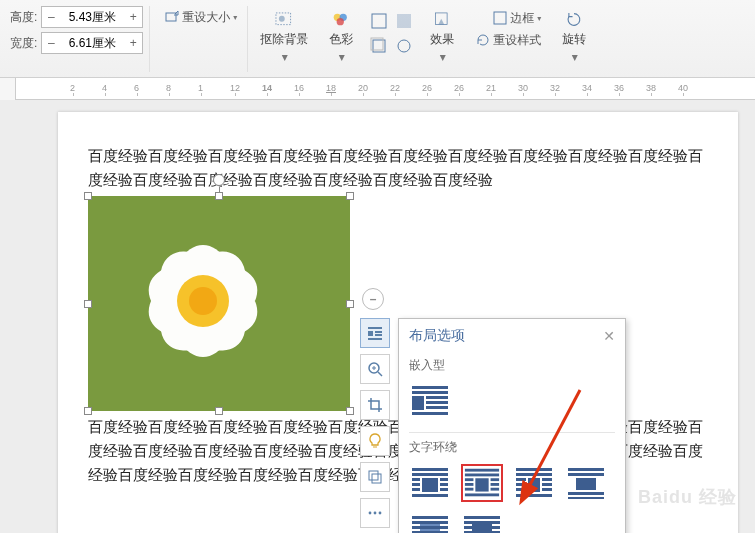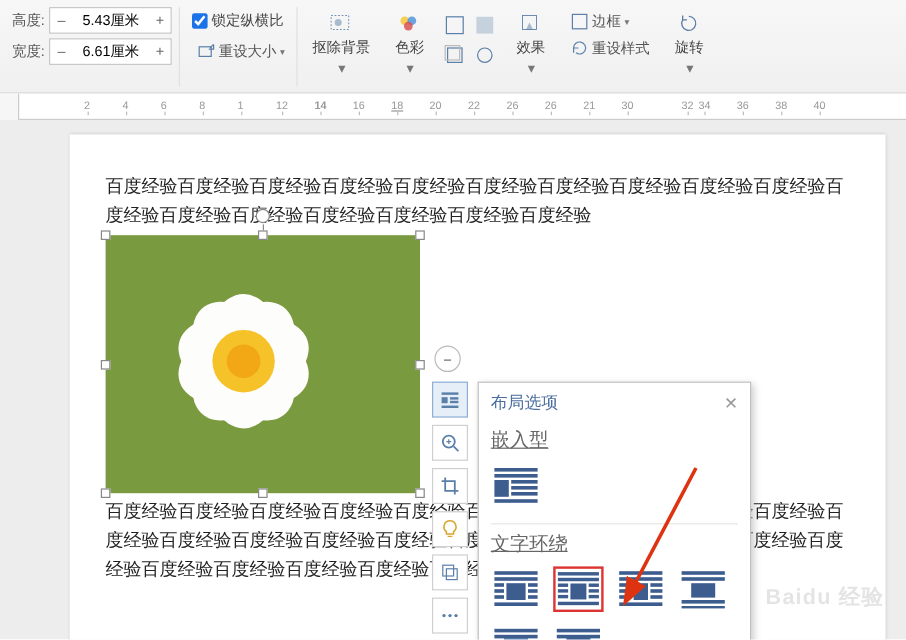--- a/index.html
+++ b/index.html
@@ -17,21 +17,21 @@
   .chk input { accent-color: #1a73e8; }
   .iconbtn { display: flex; align-items: center; gap: 2px; height: 22px; padding: 0 4px; color: #555; cursor: pointer; }
   .iconbtn svg { width: 16px; height: 16px; }
   .big-btn { display: flex; flex-direction: column; align-items: center; justify-content: center; gap: 2px; padding: 4px 8px; height: 62px; cursor: pointer; color: #444; }
   .big-btn svg { width: 26px; height: 26px; }
   .big-btn span { font-size: 12px; }
   .caret { font-size: 8px; color: #777; margin-left: 1px; }
   .grid-icons { display: grid; grid-template-columns: repeat(2, 22px); grid-auto-rows: 22px; gap: 3px; padding: 4px 2px; }
   .grid-icons div { display:flex; align-items:center; justify-content:center; }
   .grid-icons svg { width: 18px; height: 18px; }
-  .small-stack { display:flex; flex-direction:column; gap:2px; padding:2px 4px 0; }
+  .small-stack { display:flex; flex-direction:column; gap:2px; padding:2px 4px 0;align-items:flex-end; }
   .small-stack .iconbtn { height: 20px; }
 
   
   .ruler-area { height: 22px; position: relative; background: #fff; border-bottom: 1px solid #ccc; }
   .ruler-v { position:absolute; left:0; top:0; width:16px; height:22px; background:#f6f6f6; border-right:1px solid #ccc; }
   .ruler-page { position:absolute; left:70px; top:3px; height:16px; background:#fff; width:660px; }
   .tick { position:absolute; top:2px; font-size:9px; color:#999; }
   .tick::after { content:""; position:absolute; left:50%; bottom:-3px; width:1px; height:3px; background:#bbb; }
 
   
@@ -55,21 +55,21 @@
   .float-tools { position:absolute; left:360px; top:218px; width:34px; display:flex; flex-direction:column; gap:6px; }
   .float-tools .tool { width:30px; height:30px; border:1px solid #cfcfcf; background:#fff; display:flex; align-items:center; justify-content:center; cursor:pointer; color:#5a7fa8; }
   .float-tools .tool.active { background:#e6eef7; border-color:#8fb0d6; }
   .float-tools .tool svg { width:18px; height:18px; }
   .minus-badge { position:absolute; left:362px; top:188px; width:22px; height:22px; border:1px solid #bbb; border-radius:50%; background:#fff; display:flex; align-items:center; justify-content:center; color:#888; font-weight:bold; cursor:pointer;}
 
   
   .popover { position:absolute; left:398px; top:218px; width:228px; background:#fff; border:1px solid #bfbfbf; box-shadow:2px 2px 6px rgba(0,0,0,.2); }
   .pop-head { display:flex; align-items:center; justify-content:space-between; padding:8px 10px; color:#4b6fa0; font-size:14px; }
   .pop-head .close { color:#999; cursor:pointer; font-size:14px; }
-  .pop-sub { padding:4px 10px 2px; color:#666; font-size:16px;text-decoration:underline; }
+  .pop-sub { padding:4px 10px 2px; color:#666; font-size:12px; }
   .wrap-grid { display:flex; flex-wrap:wrap; gap:10px; padding:6px 10px 10px; }
   .wrap-opt { width:42px; height:38px; border:1px solid transparent; display:flex; align-items:center; justify-content:center; cursor:pointer; }
   .wrap-opt svg { width:40px; height:34px; }
   .wrap-opt.selected { border:2px solid #d33; }
   .divider { height:1px; background:#e5e5e5; margin:2px 10px; }
 
   
   .arrow { position:absolute; left:510px; top:280px; pointer-events:none; }
   
   
@@ -92,24 +92,20 @@
       <span class="fld-label">宽度:</span>
       <div class="spinbox">
         <button>–</button>
         <input value="6.61厘米" style="">
         <button>+</button>
       </div>
     </div>
   </div>
 
   <div class="group">
-    <label class="row chk">
-      <input type="checkbox" checked="" style="">
-      <span>锁定纵横比</span>
-    </label>
     <div class="row iconbtn">
       <svg viewBox="0 0 16 16">
           <rect x="2" y="4" width="10" height="8" fill="none" stroke="#5a7fa8"></rect>
           <path d="M14 2v4h-4" fill="none" stroke="#5a7fa8"></path>
           <path d="M14 2l-3 3" stroke="#5a7fa8"></path>
         </svg>
       <span>重设大小</span>
       <span class="caret">▾</span>
     </div>
   </div>
@@ -204,21 +200,21 @@
       <span class="tick" style="left: 160px;">12</span>
       <span class="tick" style="left: 192px; font-weight: bold;">14</span>
       <span class="tick" style="left: 224px;">16</span>
       <span class="tick" style="left: 256px; text-decoration: underline;">18</span>
       <span class="tick" style="left: 288px;">20</span>
       <span class="tick" style="left: 320px;">22</span>
       <span class="tick" style="left: 352px;">26</span>
       <span class="tick" style="left: 384px;">26</span>
       <span class="tick" style="left: 416px;">21</span>
       <span class="tick" style="left: 448px;">30</span>
-      <span class="tick" style="left: 480px; margin-left: 18px;">32</span>
+      <span class="tick" style="left: 480px;">32</span>
       <span class="tick" style="left: 512px;">34</span>
       <span class="tick" style="left: 544px;">36</span>
       <span class="tick" style="left: 576px;">38</span>
       <span class="tick" style="left: 608px;">40</span>
     </div>
 </div>
 
 <div class="doc-area">
   <div class="page">
     <div class="body-text">百度经验百度经验百度经验百度经验百度经验百度经验百度经验百度经验百度经验百度经验百度经验百度经验百度经验百度经验百度经验百度经验百度经验</div>

